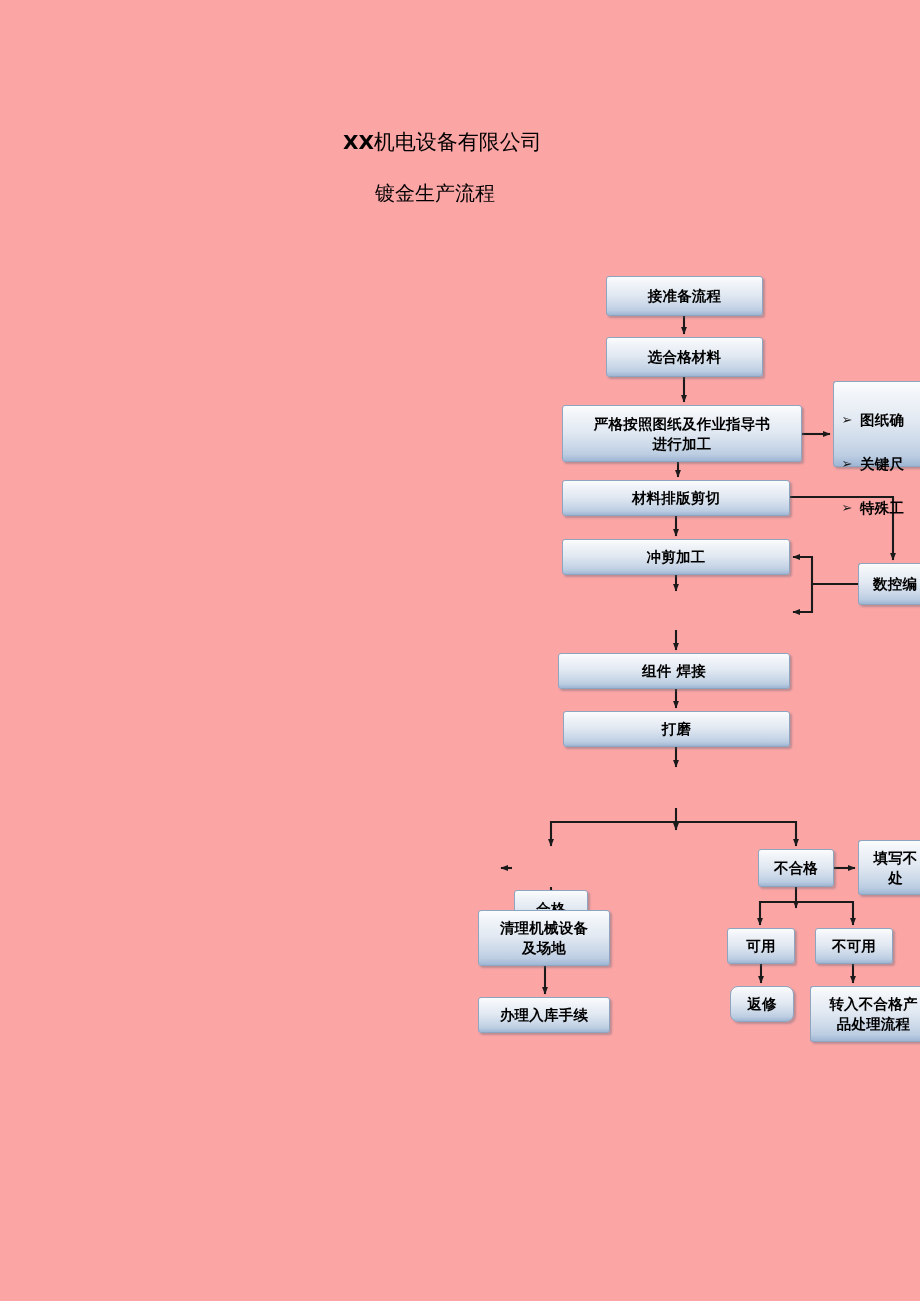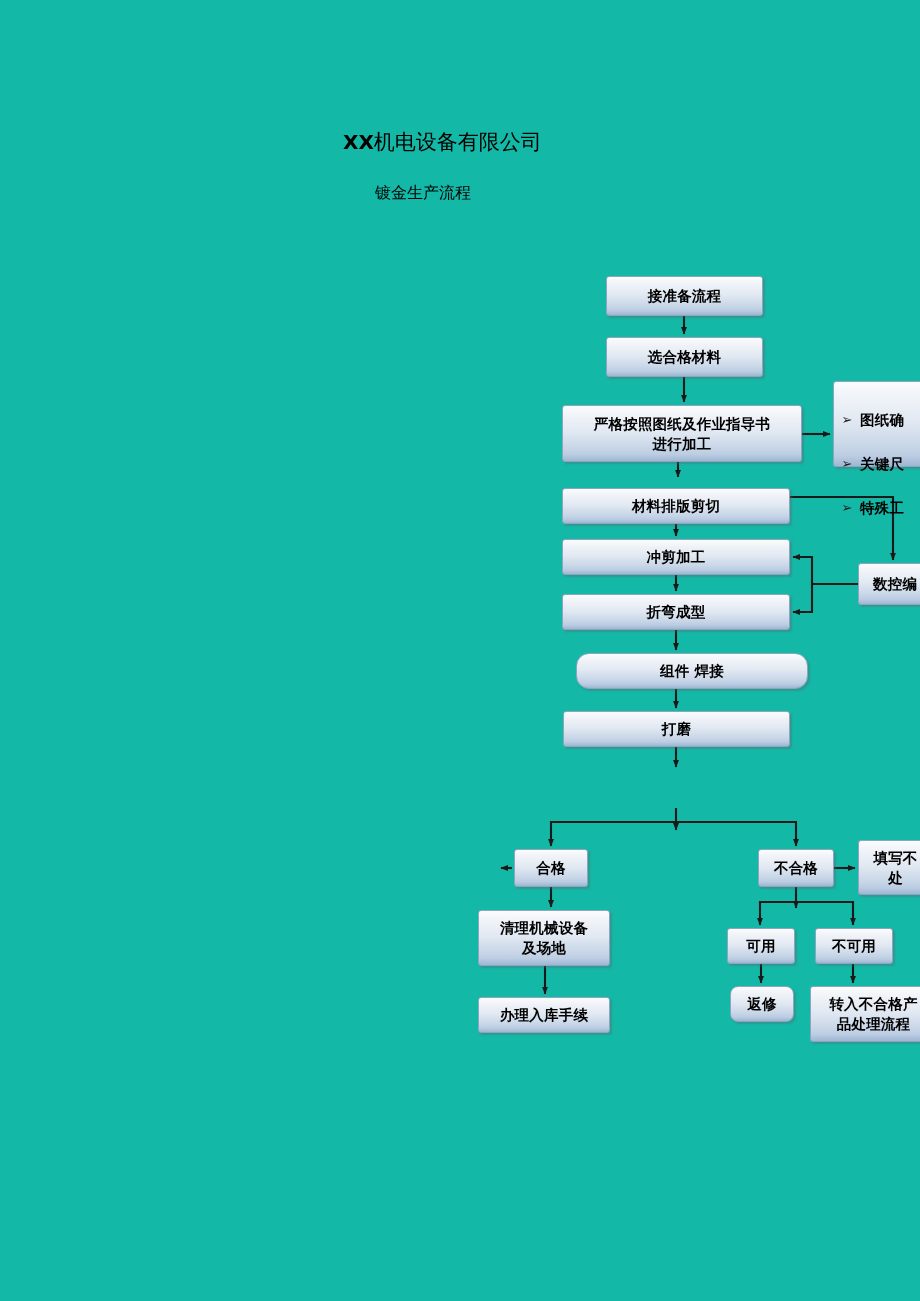--- a/index.html
+++ b/index.html
@@ -14,21 +14,21 @@
     overflow: hidden;
     font-family: "DejaVu Sans", "Liberation Sans", sans-serif;
   }
 
   
   .page {
     position: absolute;
     left: 0; top: 0;
     width: 920px;
     height: 1301px;
-    background: #14b8a6;
+    background: #fca5a5;
   }
 
   
   .doc-title {
     position: absolute;
     left: 343px;
     top: 127px;
     font-size: 21px;
     line-height: 30px;
     color: #000;
@@ -37,21 +37,21 @@
   }
   .doc-title .lead {
     font-family: "DejaVu Sans", "Liberation Sans", sans-serif;
     font-weight: bold;
     font-size: 20px;
   }
   .doc-subtitle {
     position: absolute;
     left: 375px;
     top: 178px;
-    font-size: 16px;
+    font-size: 20px;
     line-height: 30px;
     color: #000;
     white-space: nowrap;
     font-family: "DejaVu Serif", "Liberation Serif", serif;
   }
 
   
   .chart {
     position: absolute;
     left: 0;
@@ -215,32 +215,31 @@
       </g>
     </svg>
 
     <div class="node" style="left:606px;top:276px;width:157px;height:40px;">接准备流程</div>
 
     <div class="node" style="left:606px;top:337px;width:157px;height:40px;">选合格材料</div>
 
     <div class="node" style="left:562px;top:405px;width:240px;height:57px;">严格按照图纸及作业指导书
 进行加工</div>
 
-    <div class="node" style="left:562px;top:480px;width:228px;height:36px;margin-top:8px;">材料排版剪切</div>
+    <div class="node" style="left:562px;top:480px;width:228px;height:36px;">材料排版剪切</div>
 
     <div class="node" style="left:562px;top:539px;width:228px;height:36px;">冲剪加工</div>
 
-    <div class="node" style="left:562px;top:594px;width:228px;height:36px;">折弯成型</div>
-
-    <div class="node" style="left:576px;top:653px;width:232px;height:36px;border-radius:13px;">组件 焊接</div>
+
+    <div class="node" style="left:558px;top:653px;width:232px;height:36px;">组件 焊接</div>
 
     <div class="node" style="left:563px;top:711px;width:227px;height:36px;">打磨</div>
 
 
-    <div class="node" style="left:514px;top:849px;width:74px;height:38px;">合格</div>
+    <div class="node" style="left:514px;top:890px;width:74px;height:38px;">合格</div>
 
 
     <div class="node" style="left:478px;top:910px;width:132px;height:56px;">清理机械设备
 及场地</div>
 
     <div class="node" style="left:478px;top:997px;width:132px;height:36px;font-family:Liberation Serif, serif;">办理入库手续</div>
 
     <div class="node" style="left:758px;top:849px;width:76px;height:38px;">不合格</div>
 
     <div class="node" style="left:727px;top:928px;width:68px;height:36px;">可用</div>

